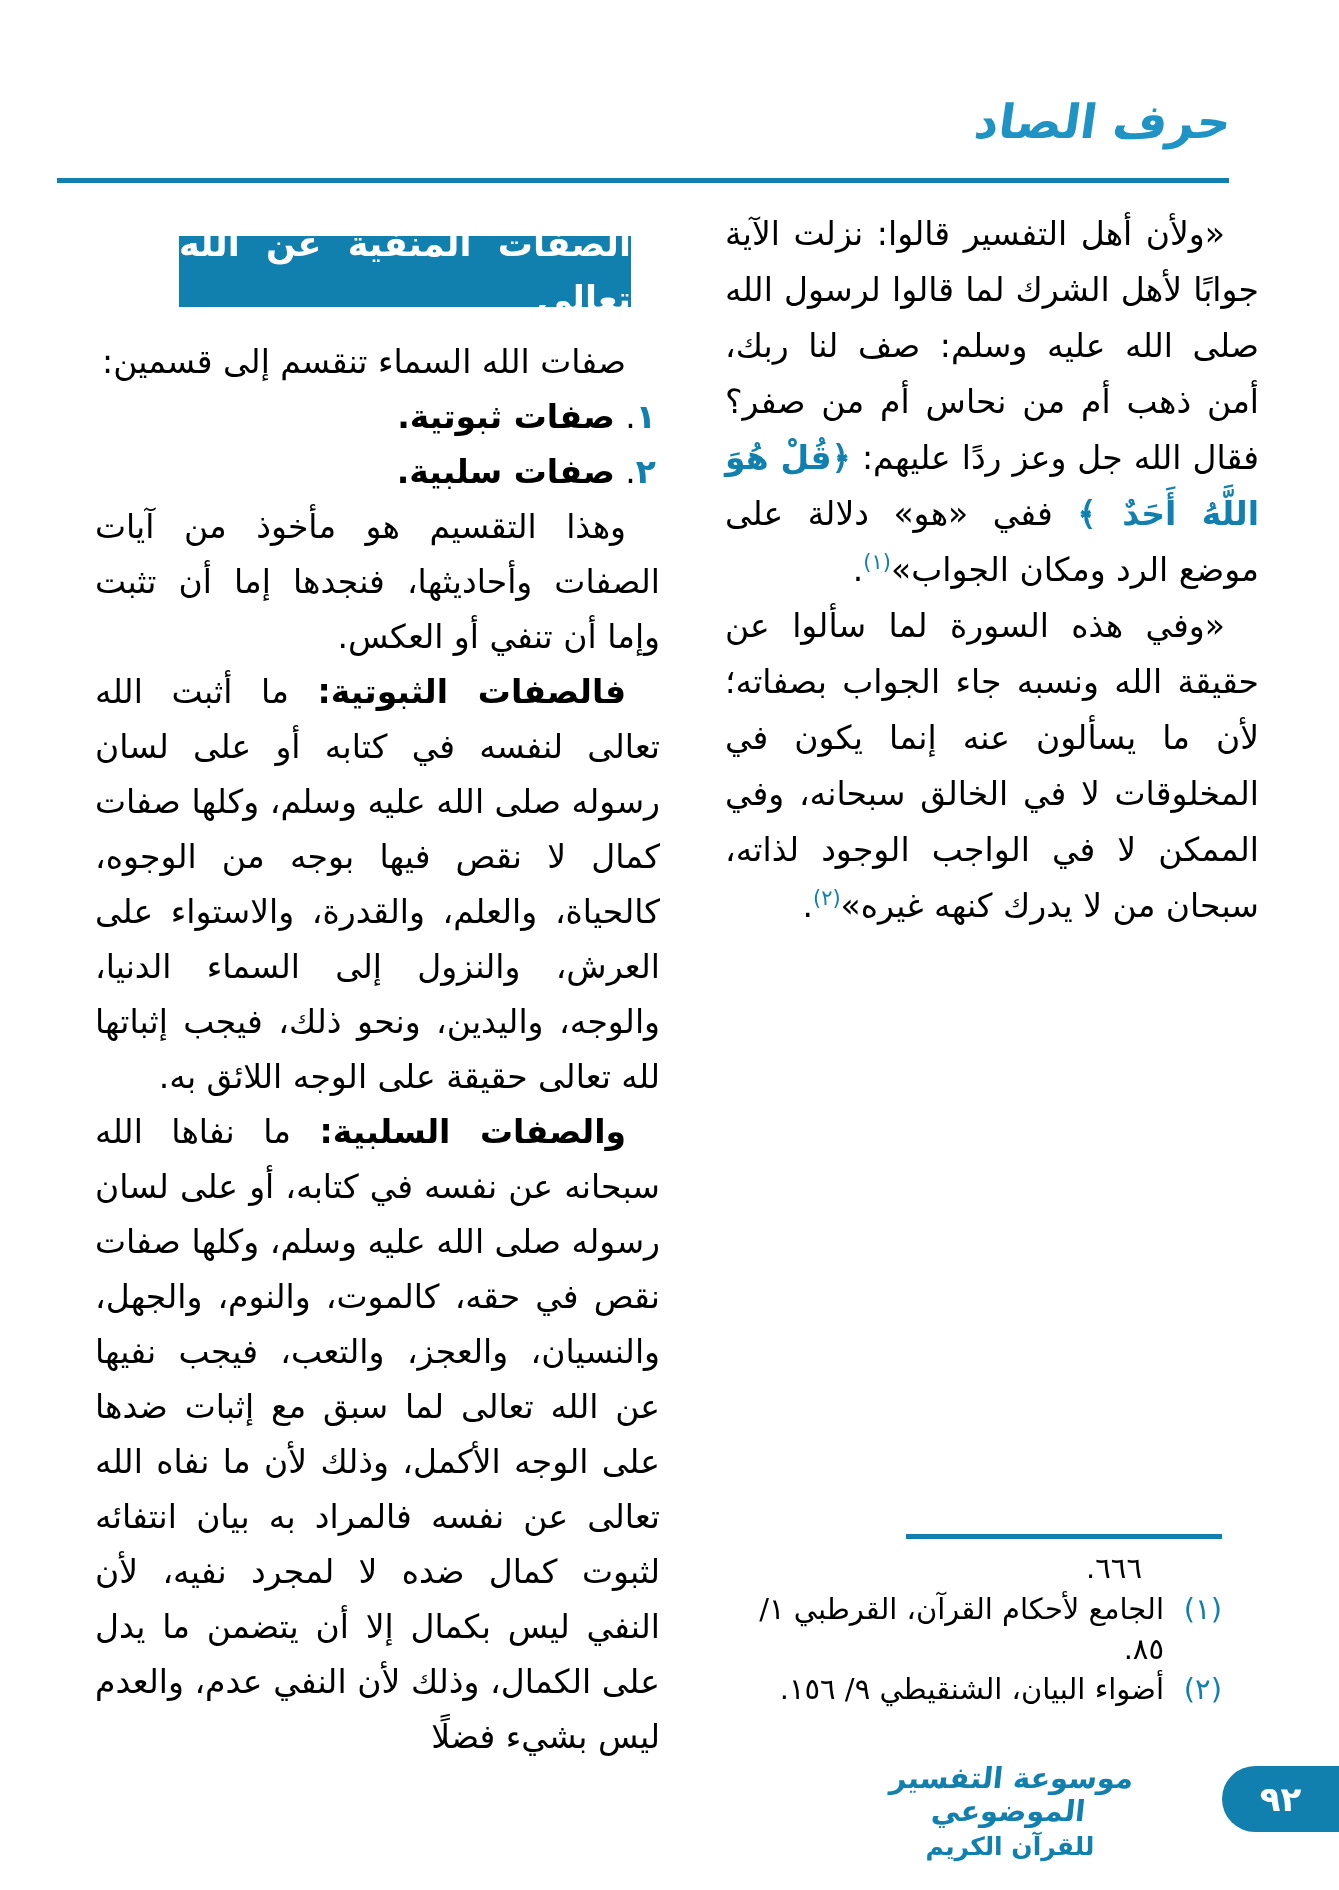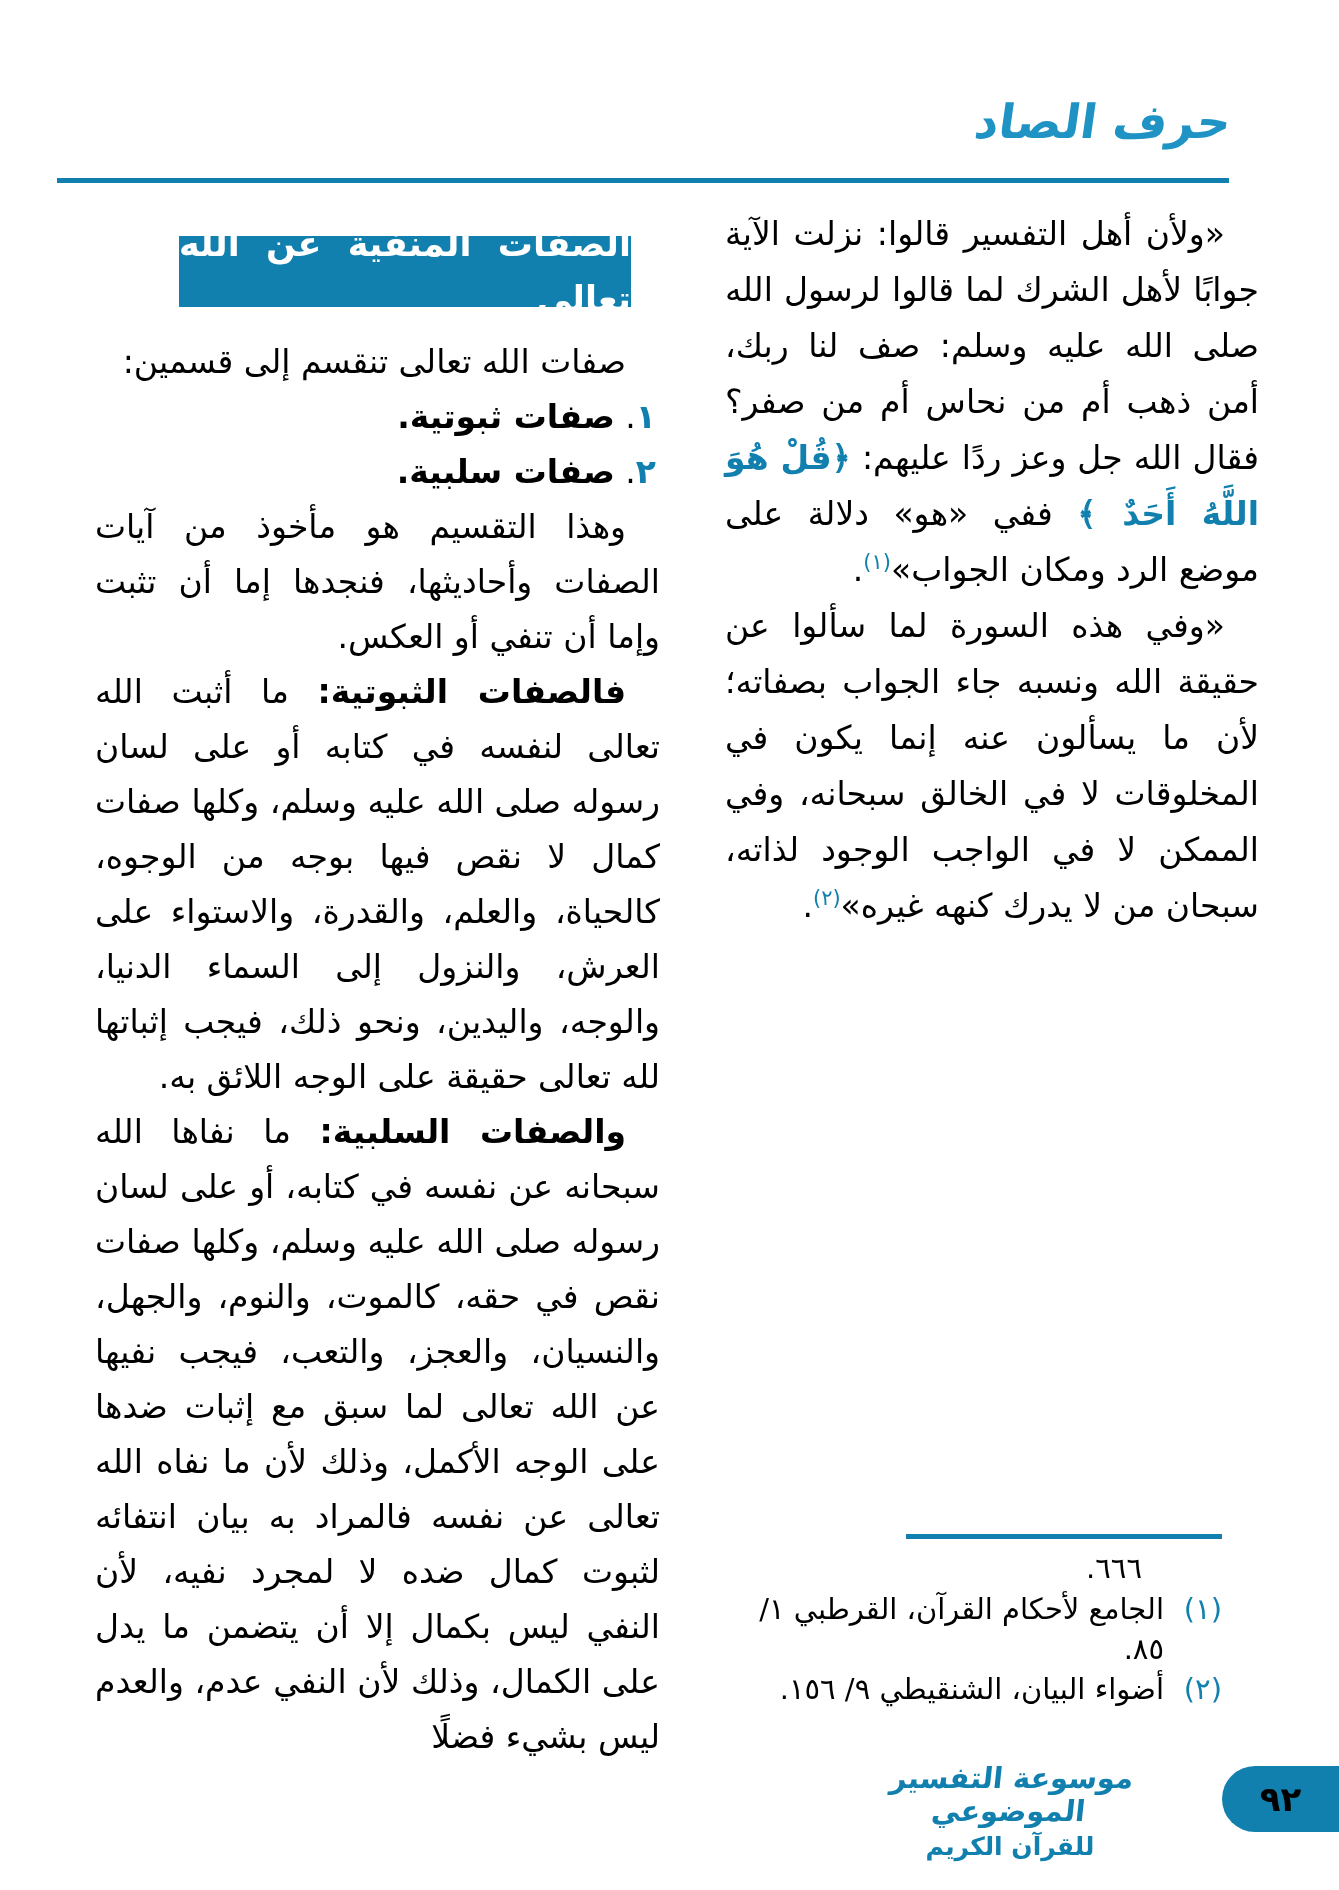--- a/index.html
+++ b/index.html
@@ -83,41 +83,41 @@
     text-align:center;color:var(--accent);line-height:1.15;
   }
   .logo-main{font-size:29px;font-weight:bold;transform:skewX(-6deg);}
   .logo-sub{font-size:25px;font-weight:bold;margin-top:4px;}
   .page-badge{
     position:absolute;top:1766px;right:0;
     width:117px;height:66px;
     background:var(--accent);
     border-radius:33px 0 0 33px;
     display:flex;align-items:center;justify-content:center;
-    color:#000000;font-size:34px;font-weight:bold;
+    color:#ffffff;font-size:34px;font-weight:bold;
   }
 </style>
 </head>
 <body>
 
 <div class="page">
 
   <div class="chapter-head">حرف الصاد</div>
   <div class="head-rule"></div>
 
   <div class="col col-right">
     <p class="para"><span>«ولأن أهل التفسير قالوا: نزلت الآية جوابًا لأهل الشرك لما قالوا لرسول الله صلى الله عليه وسلم: صف لنا ربك، أمن ذهب أم من نحاس أم من صفر؟ فقال الله جل وعز ردًا عليهم: </span><span class="verse">﴿قُلْ هُوَ اللَّهُ أَحَدٌ ﴾</span><span> ففي «هو» دلالة على موضع الرد ومكان الجواب»</span><sup class="fnref">(١)</sup><span>.</span></p>
     <p class="para"><span>«وفي هذه السورة لما سألوا عن حقيقة الله ونسبه جاء الجواب بصفاته؛ لأن ما يسألون عنه إنما يكون في المخلوقات لا في الخالق سبحانه، وفي الممكن لا في الواجب الوجود لذاته، سبحان من لا يدرك كنهه غيره»</span><sup class="fnref">(٢)</sup><span>.</span></p>
   </div>
 
   <div class="col col-left">
     <div class="section-box">
       <span>الصفات المنفية عن الله تعالى</span>
     </div>
-    <p class="para">صفات الله تعالى تنقسم إلى قسمين:</p>
+    <p class="para">صفات الله السماء تنقسم إلى قسمين:</p>
     <div class="tlist">
       <div class="list-item"><span class="list-num">١</span><span class="list-sep">. </span><span class="list-text">صفات ثبوتية.</span></div>
       <div class="list-item"><span class="list-num">٢</span><span class="list-sep">. </span><span class="list-text">صفات سلبية.</span></div>
     </div>
     <p class="para">وهذا التقسيم هو مأخوذ من آيات الصفات وأحاديثها، فنجدها إما أن تثبت وإما أن تنفي أو العكس.</p>
     <p class="para"><span class="lead">فالصفات الثبوتية:</span><span> ما أثبت الله تعالى لنفسه في كتابه أو على لسان رسوله صلى الله عليه وسلم، وكلها صفات كمال لا نقص فيها بوجه من الوجوه، كالحياة، والعلم، والقدرة، والاستواء على العرش، والنزول إلى السماء الدنيا، والوجه، واليدين، ونحو ذلك، فيجب إثباتها لله تعالى حقيقة على الوجه اللائق به.</span></p>
     <p class="para"><span class="lead">والصفات السلبية:</span><span> ما نفاها الله سبحانه عن نفسه في كتابه، أو على لسان رسوله صلى الله عليه وسلم، وكلها صفات نقص في حقه، كالموت، والنوم، والجهل، والنسيان، والعجز، والتعب، فيجب نفيها عن الله تعالى لما سبق مع إثبات ضدها على الوجه الأكمل، وذلك لأن ما نفاه الله تعالى عن نفسه فالمراد به بيان انتفائه لثبوت كمال ضده لا لمجرد نفيه، لأن النفي ليس بكمال إلا أن يتضمن ما يدل على الكمال، وذلك لأن النفي عدم، والعدم ليس بشيء فضلًا</span></p>
   </div>
 
   <div class="footnotes">

